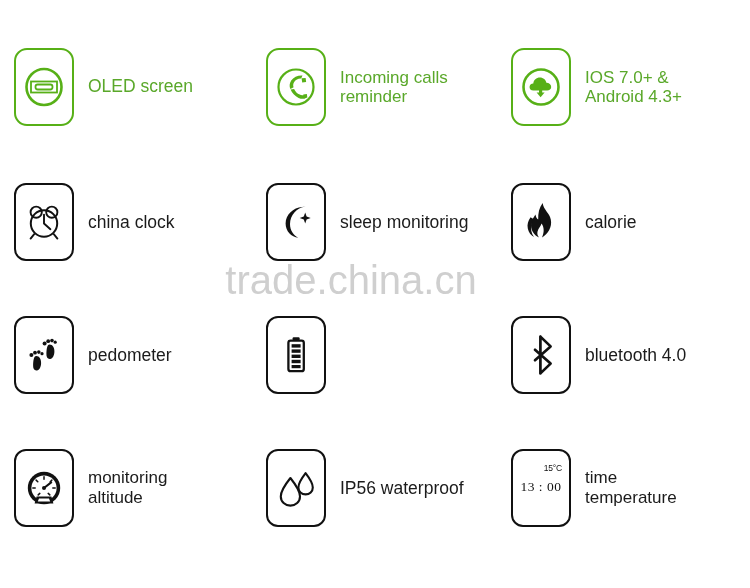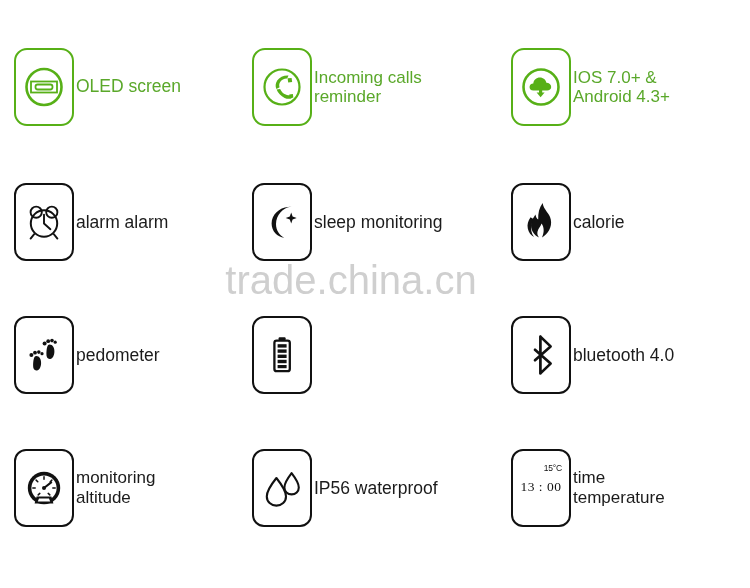--- a/index.html
+++ b/index.html
@@ -40,21 +40,21 @@
     height: 588px;
   }
   .cell {
     position: absolute;
     display: flex;
     align-items: center;
   }
 
   
   .col0 { left: 14px; }
-  .col1 { left: 252px; }
+  .col1 { left: 266px; }
   .col2 { left: 511px; }
 
   
   .row0 { top: 48px; }
   .row1 { top: 183px; }
   .row2 { top: 316px; }
   .row3 { top: 449px; }
 
   
   .iconbox {
@@ -71,21 +71,21 @@
   }
   .iconbox.green {
     border-color: #57b017;
     border-width: 2px;
     border-radius: 13px;
   }
   .iconbox svg { display: block; }
 
   
   .label {
-    margin-left: 2px;
+    margin-left: 14px;
     font-size: 17.5px;
     line-height: 1.16;
     color: #1b1b1b;
     white-space: pre-line;
     font-family: "Liberation Sans", sans-serif;
   }
   .label.green {
     color: #5aa82a;
     font-size: 17.5px;
     line-height: 1.14;
@@ -169,21 +169,21 @@
     <div class="iconbox">
       <svg width="44" height="46" viewBox="0 0 44 46">
         <circle cx="14.2" cy="13.2" r="5.6" fill="none" stroke="#111" stroke-width="1.9"></circle>
         <circle cx="29.8" cy="13.2" r="5.6" fill="none" stroke="#111" stroke-width="1.9"></circle>
         <circle cx="22" cy="24.5" r="13.2" fill="none" stroke="#111" stroke-width="2"></circle>
         <path d="M22 15.6 L22 24.5 L28.4 30.2" fill="none" stroke="#111" stroke-width="1.9" stroke-linecap="round" stroke-linejoin="round"></path>
         <line x1="12.2" y1="35.2" x2="8.6" y2="39.6" stroke="#111" stroke-width="1.9" stroke-linecap="round"></line>
         <line x1="31.8" y1="35.2" x2="35.4" y2="39.6" stroke="#111" stroke-width="1.9" stroke-linecap="round"></line>
       </svg>
     </div>
-    <div class="label">alarm alarm</div>
+    <div class="label">china clock</div>
   </div>
 
   <div class="cell col1 row1">
     <div class="iconbox">
       <svg width="44" height="46" viewBox="0 0 44 46">
         <path d="M27.5 9.5 C18.5 10.8 12 18.1 12 27.0 C12 33.2 15.4 38.4 20.4 40.8
                  C13.2 40.0 7.6 33.9 7.6 26.4 C7.6 17.8 15.2 10.6 24.2 10.0 Z" transform="translate(4,-2)" fill="#111"></path>
         <path d="M31.2 13.5 L32.6 17.6 L36.7 19.0 L32.6 20.4 L31.2 24.5 L29.8 20.4 L25.7 19.0 L29.8 17.6 Z" fill="#111"></path>
       </svg>
     </div>

